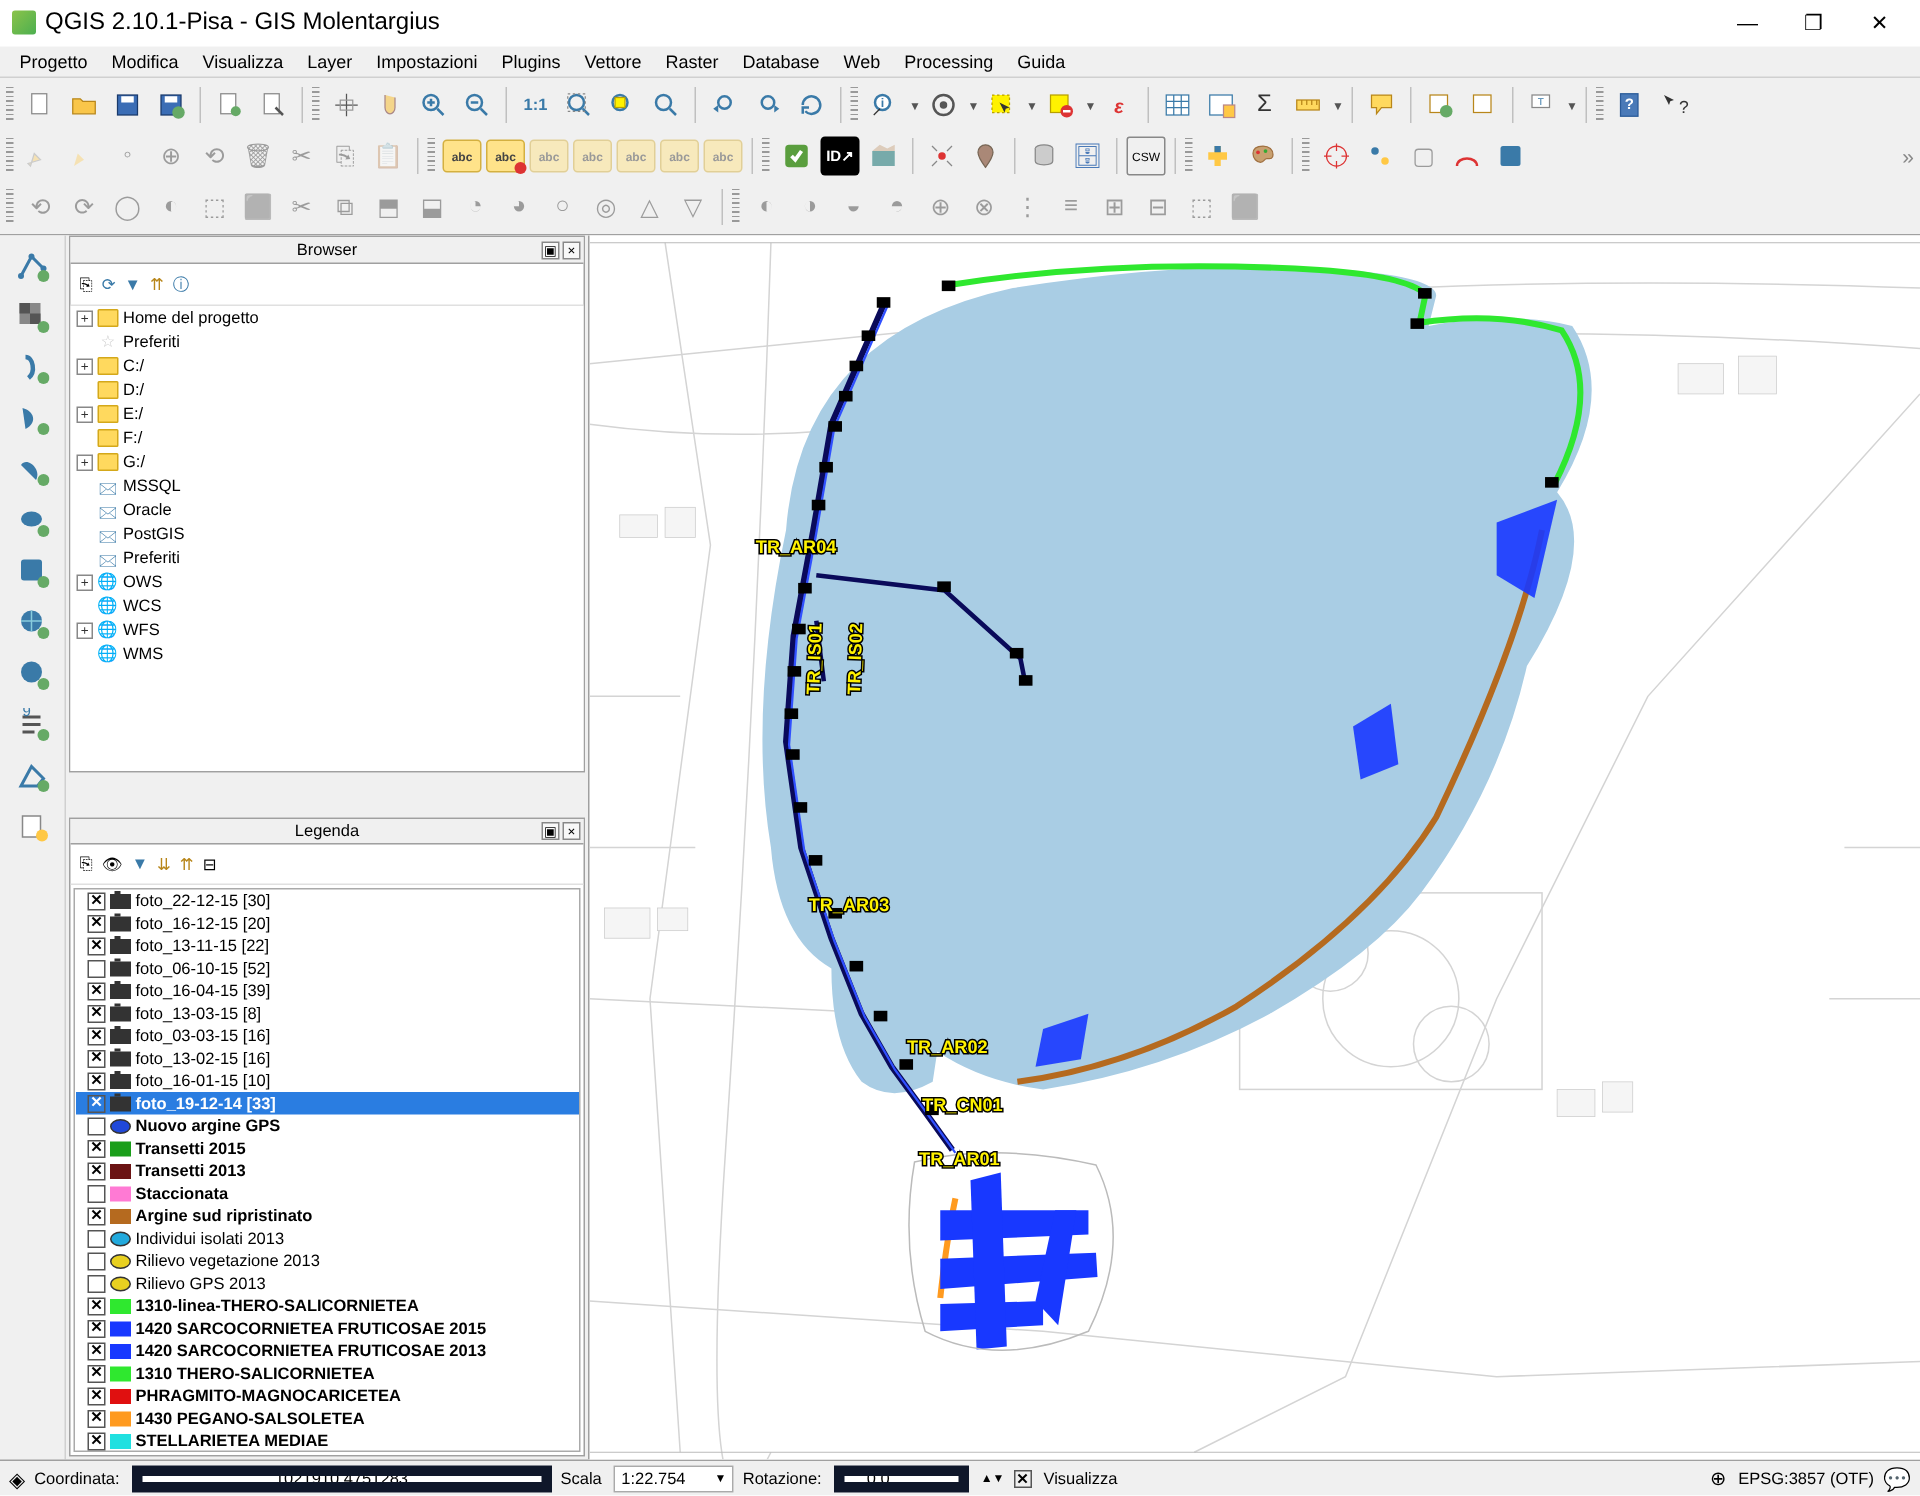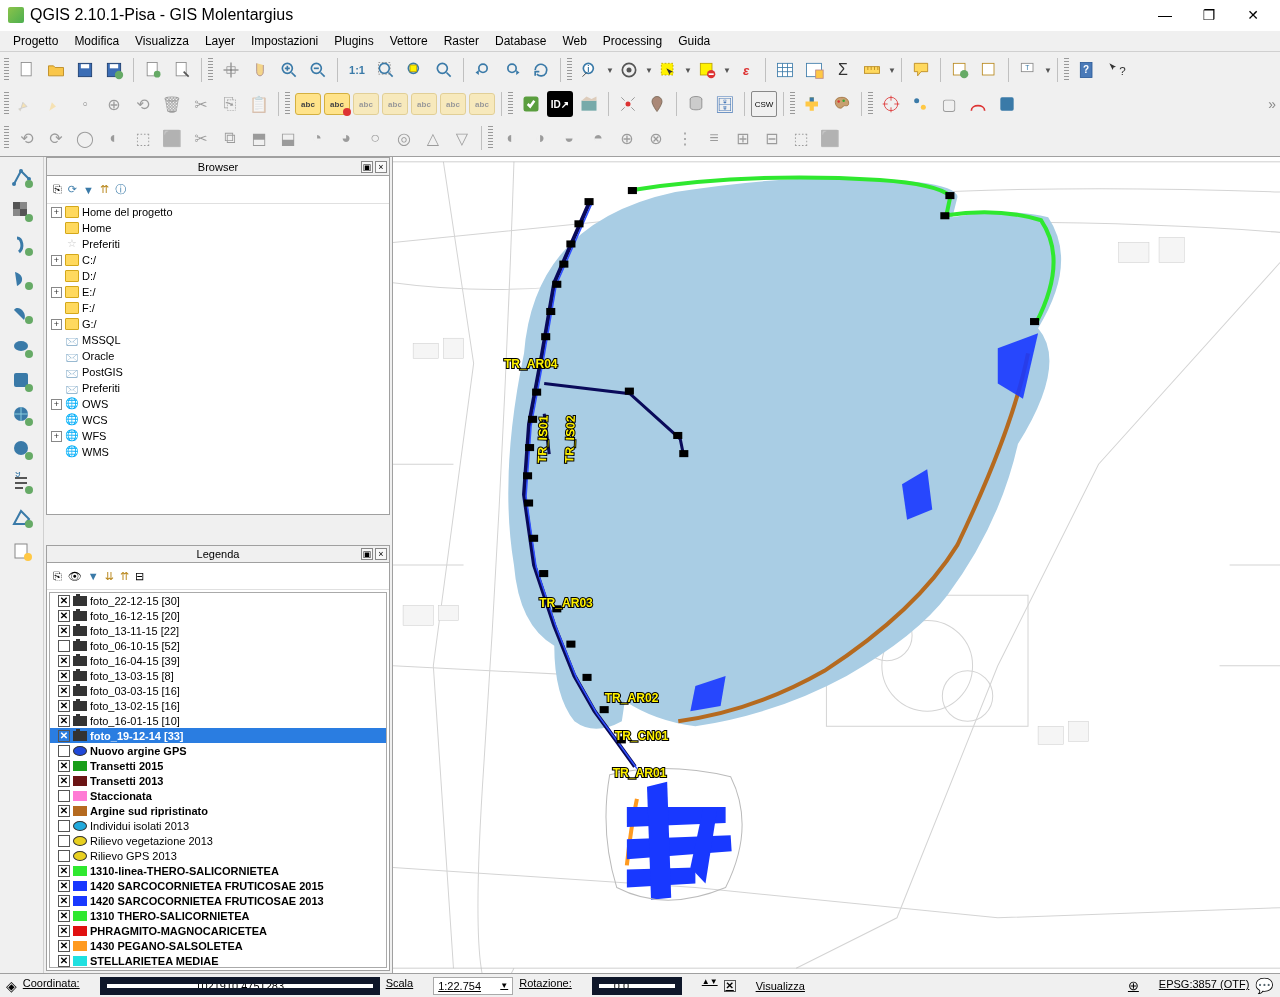--- a/index.html
+++ b/index.html
@@ -38,21 +38,21 @@
 .layer-row { display: flex; align-items: center; height: 15px; padding-left: 8px; gap: 3px; white-space: nowrap; }
 .layer-row .chk { width: 12px; height: 12px; border: 1px solid #555; font-size: 10px; line-height: 10px; text-align: center; font-weight: bold; }
 .layer-row .sym { width: 14px; height: 10px; flex-shrink:0;}
 .layer-row .lbl { font-size: 11px; }
 .layer-row.bold .lbl { font-weight: bold; }
 .layer-row.selected { background: #2a7de1; color: #fff; }
 .layer-row.selected .lbl { color: #fff; }
 .canvas { flex: 1; background: #fff; position: relative; overflow: hidden; border-left:1px solid #a0a0a0;}
 .canvas svg { width: 100%; height: 100%; }
 .statusbar { height: 24px; background: #f0f0f0; border-top: 1px solid #a0a0a0; display: flex; align-items: center; padding: 0 6px; gap: 6px; font-size: 11px; }
-.statusbar .field { display: flex; gap: 20px; text-decoration: underline; }
+.statusbar .field { display: flex; align-items: center; gap: 8px; }
 .statusbar input { font-size: 11px; border: 7px solid #0f172a; padding: 1px 15px; height: 18px; background:#fff;}
 .statusbar .coord-input { width: 280px; text-align: center; }
 .statusbar select,.statusbar .scale-box { font-size: 11px; border: 1px solid #aaa; padding: 1px 4px; height: 18px; width:80px; display:flex; align-items:center; justify-content:space-between; background:#fff;}
 .statusbar .rot-input { width: 90px; }
 .map-label { font-family: sans-serif; font-size: 12px; font-weight: bold; fill: #fff200; stroke: #000; stroke-width: 2px; paint-order: stroke; }
 .legend-list { border:1px solid #aaa; margin:2px; height: calc(100% - 34px); overflow-y:scroll; }
 .abc-btn { width:26px; height:22px; border:1px solid #d4b040; background:#ffe38a; border-radius:3px; font-size:8px; font-weight:bold; color:#444; display:flex; align-items:center; justify-content:center; position:relative;}
 .dd { width:7px; font-size:8px; color:#555; align-self:center;}
 .cam-sym { width:14px; height:9px; background:#333; position:relative;}
 .cam-sym::before { content:""; position:absolute; top:-2px; left:3px; width:4px; height:2px; background:#333;}
@@ -533,25 +533,20 @@
         <span style="color:#3a7aa8;">⟳</span>
         <span style="color:#3a7aa8;">▼</span>
         <span style="color:#b8861a;">⇈</span>
         <span style="color:#3a7aa8;">ⓘ</span>
       </div>
       <div class="panel-body" id="browser-tree">
           <div class="tree-item">
             <span class="exp">+</span>
             <span class="folder"></span>
             <span>Home del progetto</span>
-          </div>
-          <div class="tree-item">
-            <span class="noexp"></span>
-            <span class="folder"></span>
-            <span>Home</span>
           </div>
           <div class="tree-item">
             <span class="noexp"></span>
             <span class="dbicon" style="color: rgb(204, 204, 204);">☆</span>
             <span>Preferiti</span>
           </div>
           <div class="tree-item">
             <span class="exp">+</span>
             <span class="folder"></span>
             <span>C:/</span>

